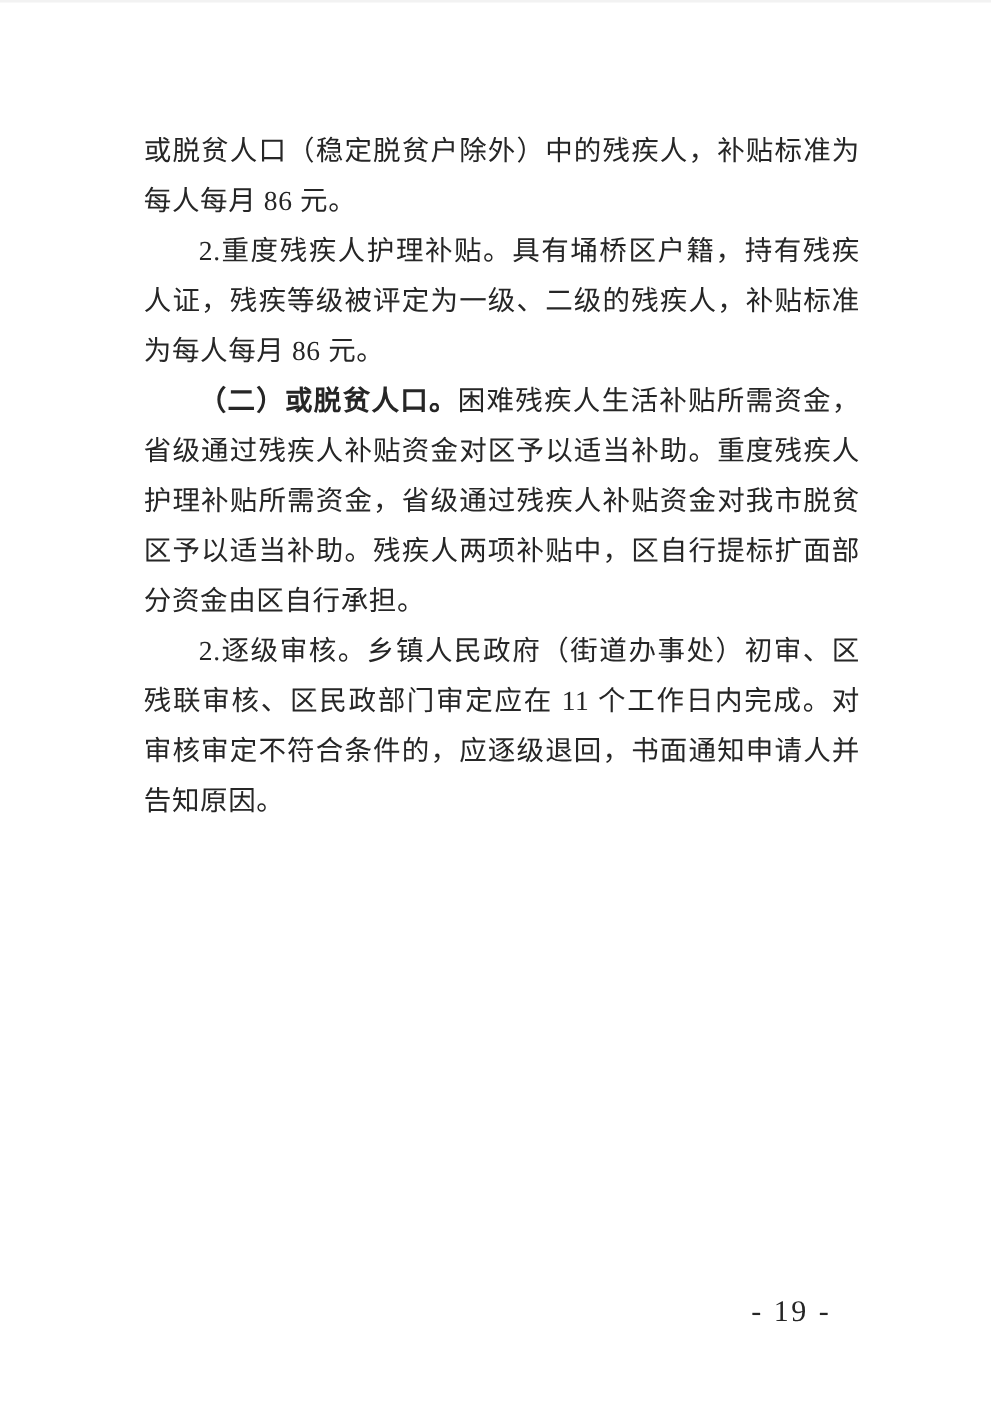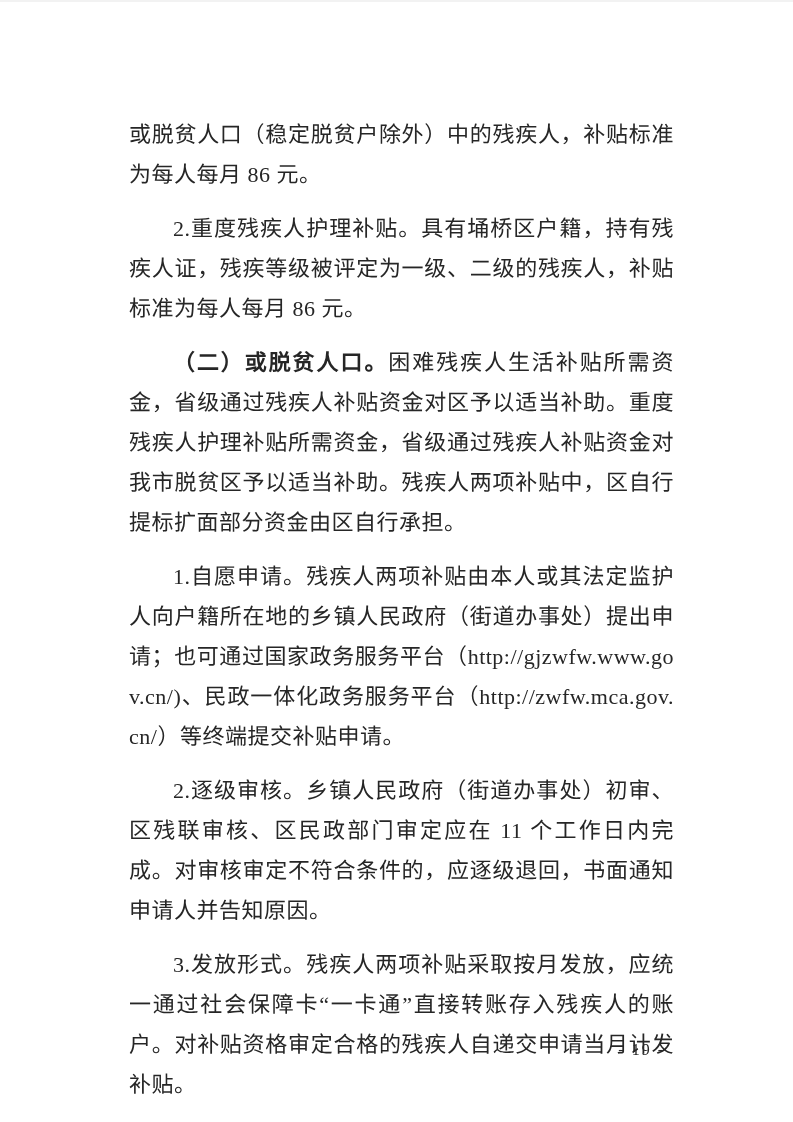--- a/index.html
+++ b/index.html
@@ -17,50 +17,48 @@
     font-family: "Liberation Serif", "DejaVu Serif", serif;
     color: #262626;
   }
   .doc-body {
     position: absolute;
     left: 115px;
     top: 99px;
     width: 573px;
   }
   .para {
-    margin: 14px;
+    margin: 0;
     font-size: 22px;
     line-height: 40px;
     text-align: justify;
     text-justify: inter-ideograph;
     letter-spacing: 0.5px;
     word-break: break-all;
   }
   .para.indent {
     text-indent: 2em;
   }
   .lead {
     font-weight: 700;
   }
   .page-footer {
     position: absolute;
     top: 1034px;
     right: 128px;
-    font-size: 16px;
+    font-size: 24px;
     line-height: 28px;
     letter-spacing: 2px;
     color: #262626;
   }
 </style>
 </head>
 <body>
 
 <div class="page">
   <div class="doc-body">
       <p class="para">或脱贫人口（稳定脱贫户除外）中的残疾人，补贴标准为每人每月 86 元。</p>
       <p class="para indent">2.重度残疾人护理补贴。具有埇桥区户籍，持有残疾人证，残疾等级被评定为一级、二级的残疾人，补贴标准为每人每月 86 元。</p>
       <p class="para indent"><span class="lead">（二）或脱贫人口。</span>困难残疾人生活补贴所需资金，省级通过残疾人补贴资金对区予以适当补助。重度残疾人护理补贴所需资金，省级通过残疾人补贴资金对我市脱贫区予以适当补助。残疾人两项补贴中，区自行提标扩面部分资金由区自行承担。</p>
-      <p class="para indent">1.自愿申请。残疾人两项补贴由本人或其法定监护人向户籍所在地的乡镇人民政府（街道办事处）提出申请；也可通过国家政务服务平台（http://gjzwfw.www.gov.cn/)、民政一体化政务服务平台（http://zwfw.mca.gov.cn/）等终端提交补贴申请。</p>
       <p class="para indent">2.逐级审核。乡镇人民政府（街道办事处）初审、区残联审核、区民政部门审定应在 11 个工作日内完成。对审核审定不符合条件的，应逐级退回，书面通知申请人并告知原因。</p>
-      <p class="para indent">3.发放形式。残疾人两项补贴采取按月发放，应统一通过社会保障卡“一卡通”直接转账存入残疾人的账户。对补贴资格审定合格的残疾人自递交申请当月计发补贴。</p>
     </div>
   <div class="page-footer">- 19 -</div>
 </div>
 
 </body></html>

